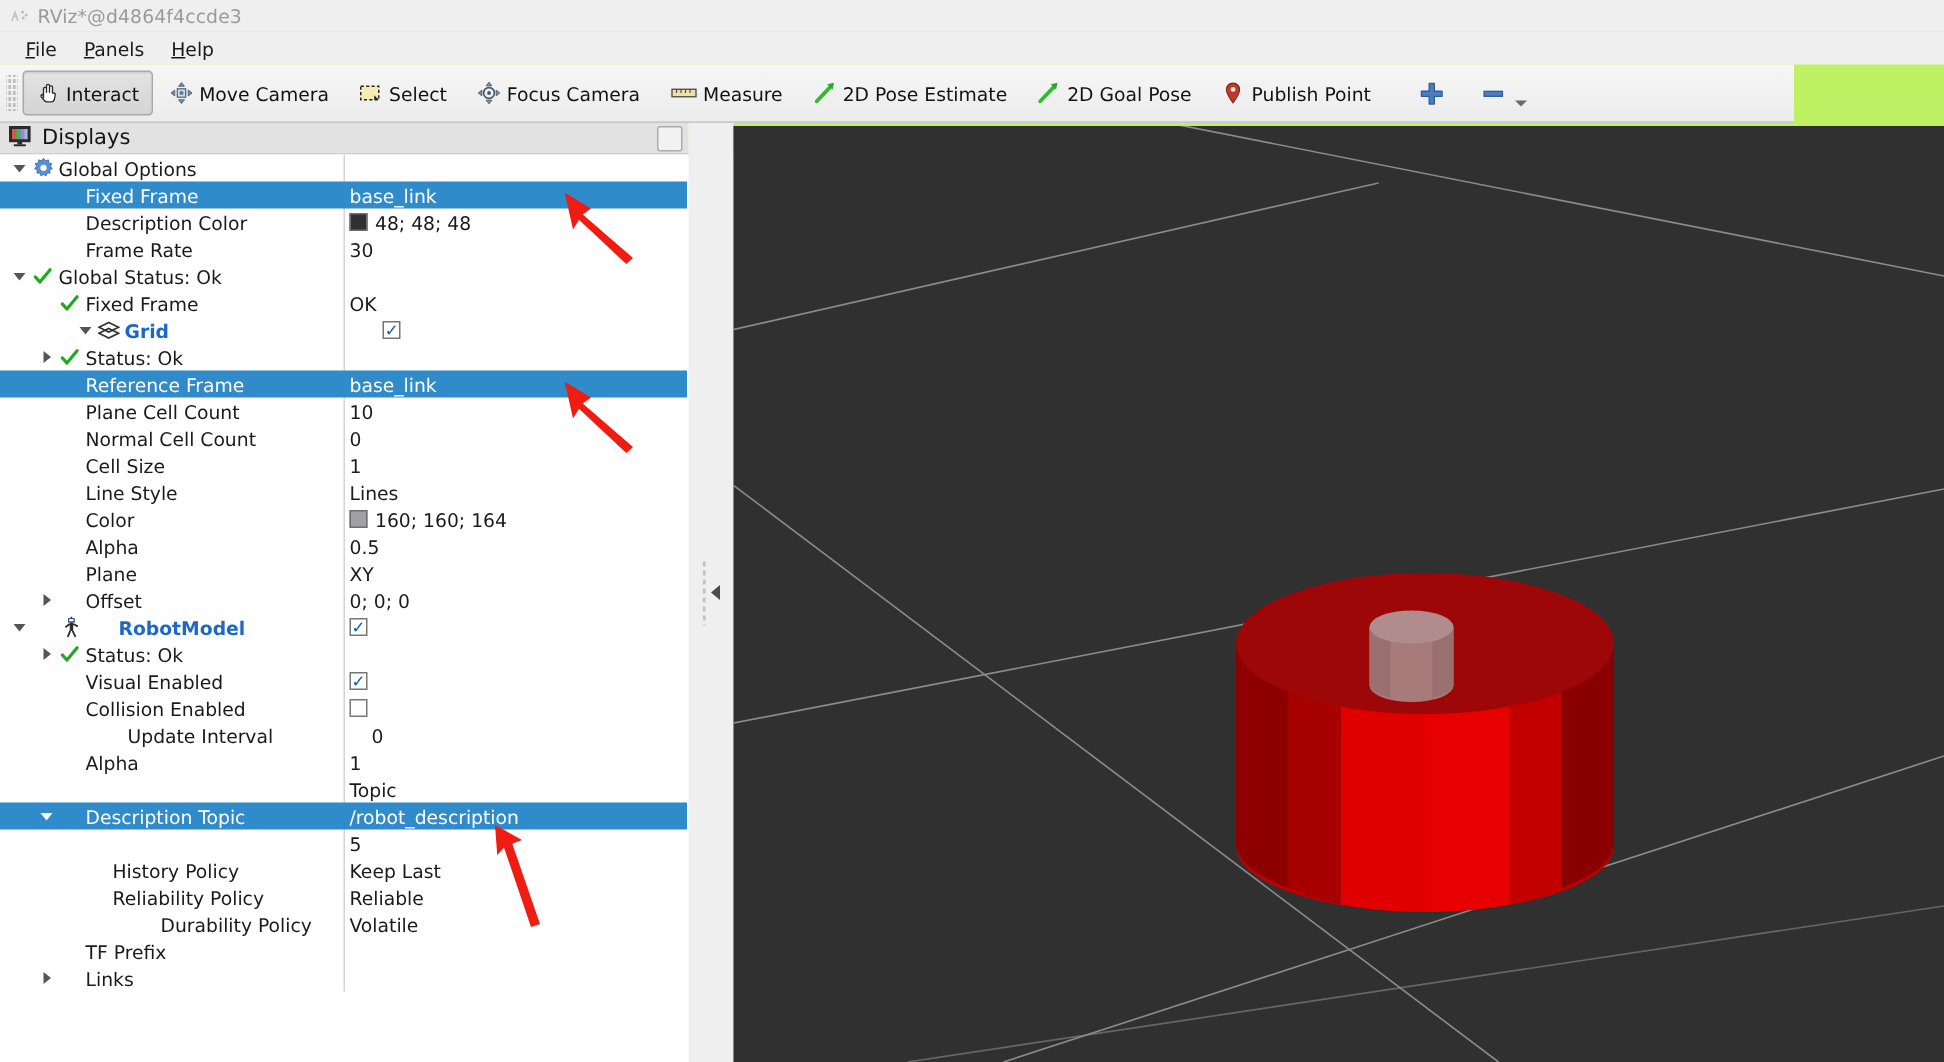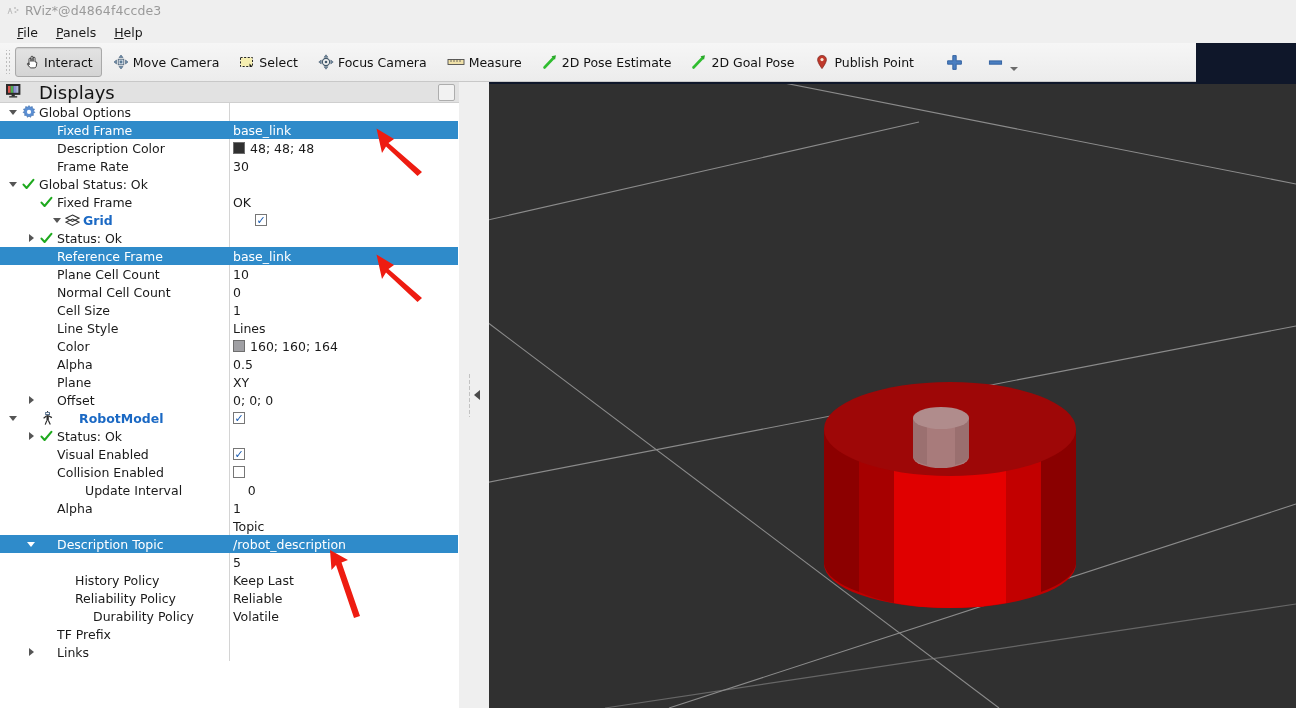--- a/index.html
+++ b/index.html
@@ -5,21 +5,21 @@
   html, body {
     margin: 0; padding: 0;
     width: 1296px; height: 708px;
     overflow: hidden;
     font-family: "DejaVu Sans", "Liberation Sans", sans-serif;
     background: #efefef;
   }
   #app {
     position: relative;
     width: 1296px; height: 708px;
-    background: #0f172a;
+    background: #bef264;
   }
 
   
   .titlebar {
     position: absolute; left: 0; top: 0; width: 1296px; height: 21px;
     background: #efefef;
     display: flex; align-items: center;
     padding-left: 6px;
     box-sizing: border-box;
   }
@@ -85,21 +85,21 @@
     position: absolute; left: 0; top: 82px; width: 459px; height: 626px;
     background: #efefef; box-sizing: border-box;
   }
   .panel-header {
     height: 21px; display: flex; align-items: center;
     padding: 0 4px 0 6px; background: #e2e2e2;
     border-bottom: 1px solid #cfcfcf;
     box-sizing: border-box;
   }
   .panel-header .ph-title {
-    font-size: 18px; color: #141414; margin-left: 18px; flex: 1;
+    font-size: 14px; color: #141414; margin-left: 7px; flex: 1;
   }
   .ph-float-btn {
     width: 15px; height: 15px;
     background: #f2f2f2; border: 1px solid #adadad; border-radius: 2px;
   }
 
   .tree {
     position: absolute; left: 0; top: 21px; width: 537px; height: 605px;
     background: #ffffff; box-sizing: border-box;
     border-right: 1px solid #c3c3c3;
@@ -648,21 +648,21 @@
             <div class="tcol-name" style="padding-left: 42px;">
               <span class="expander"></span>
               <span class="ticon"></span>
               <span class="tlabel">Reliability Policy</span>
             </div>
             <div class="tcol-val">
               <span>Reliable</span>
             </div>
           </div>
           <div class="trow">
-            <div class="tcol-name" style="padding-left: 28px; gap: 16px;">
+            <div class="tcol-name" style="padding-left: 42px; gap: 16px;">
               <span class="expander"></span>
               <span class="ticon"></span>
               <span class="tlabel">Durability Policy</span>
             </div>
             <div class="tcol-val">
               <span>Volatile</span>
             </div>
           </div>
           <div class="trow">
             <div class="tcol-name" style="padding-left: 24px;">

